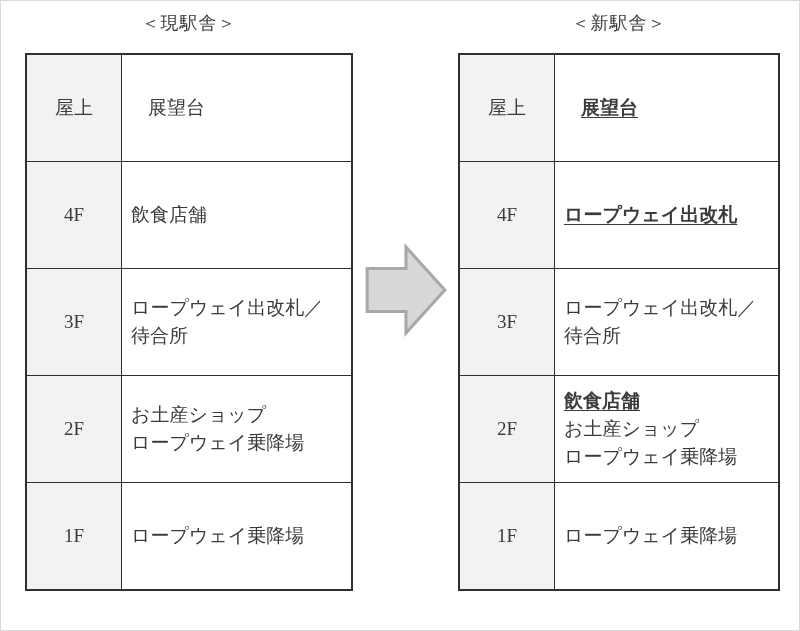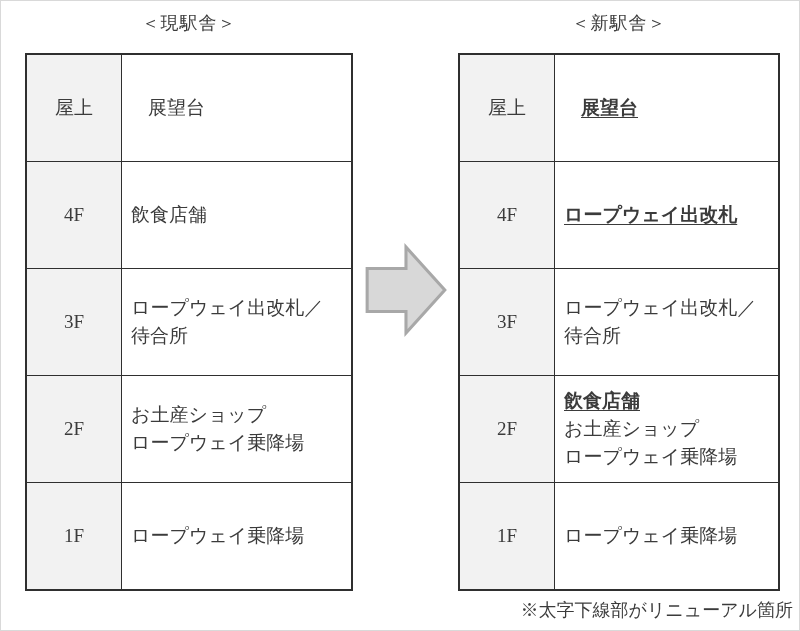--- a/index.html
+++ b/index.html
@@ -137,15 +137,14 @@
         </div>
       </div>
       <div class="trow">
         <div class="cell floor">1F</div>
         <div class="cell desc">
           <div class="line">ロープウェイ乗降場</div>
         </div>
       </div>
     </div>
 
-  <div class="footnote">※太字下線部がリニューアル箇所</div>
 
 </div>
 
 </body></html>

